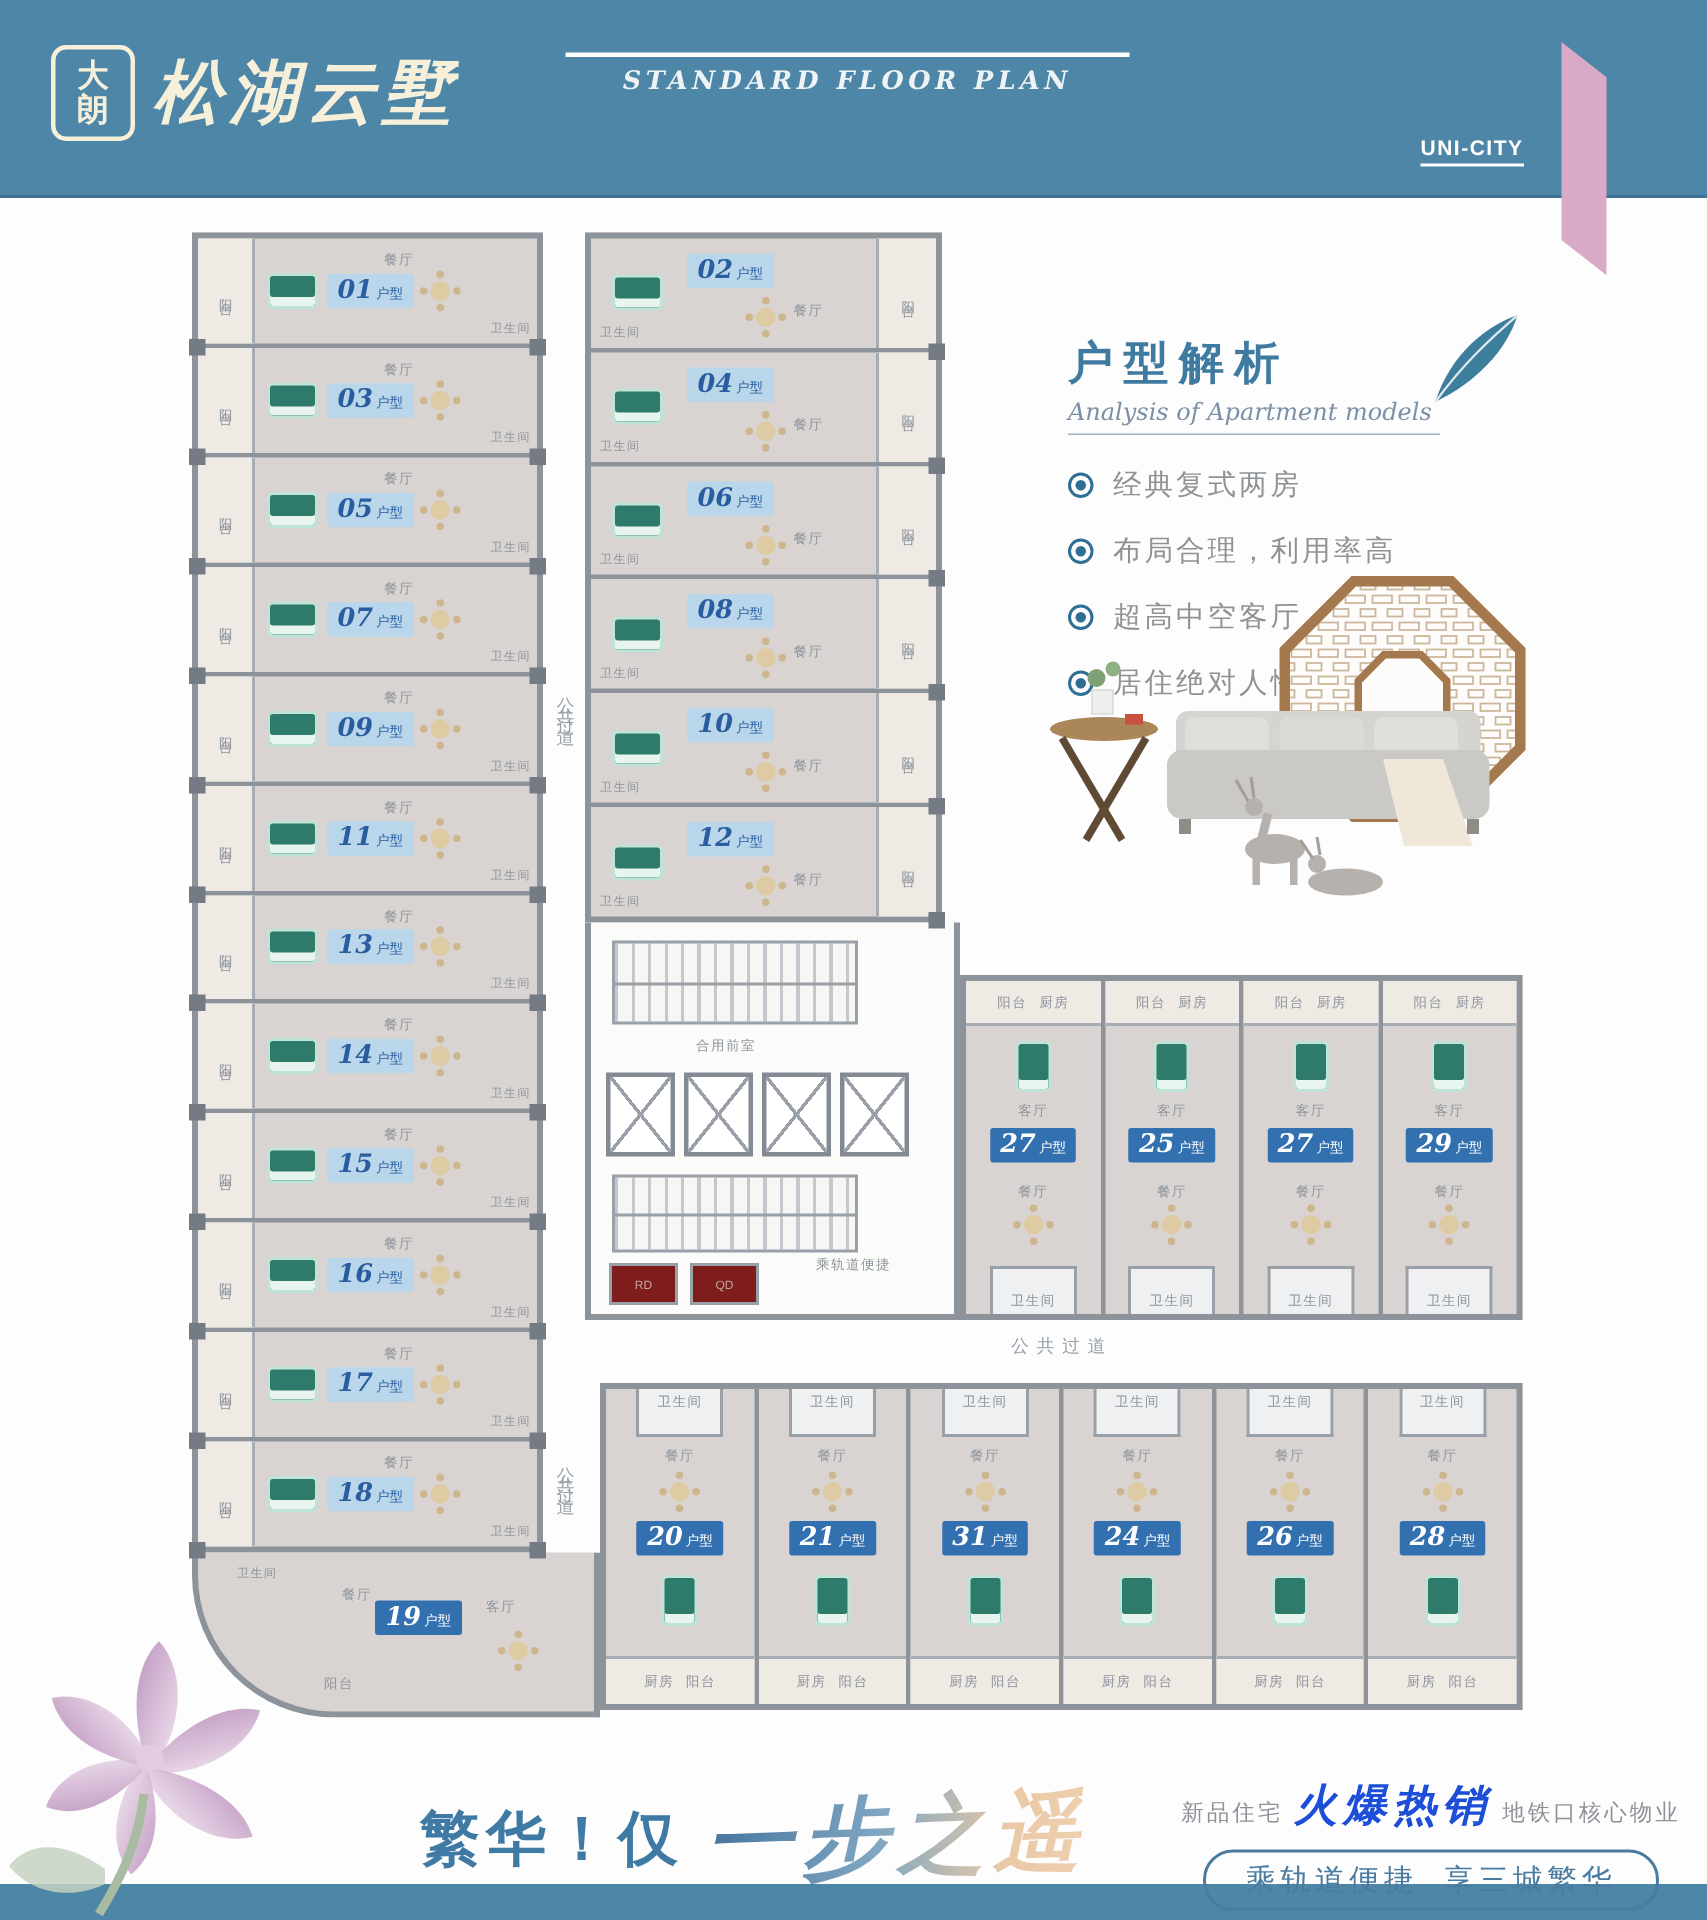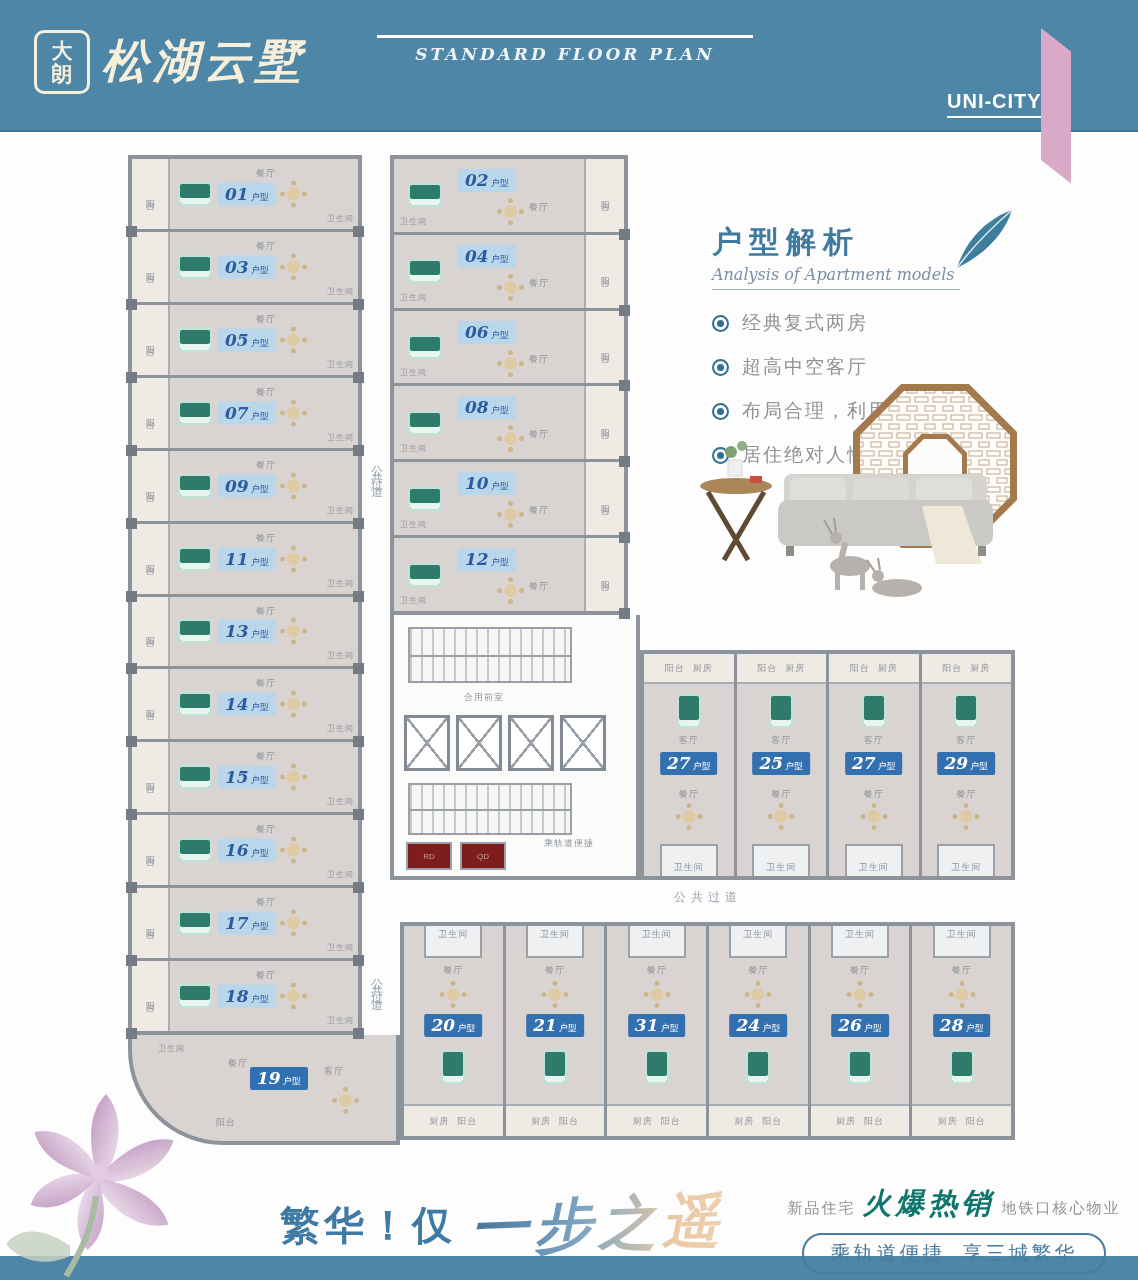--- a/index.html
+++ b/index.html
@@ -11,21 +11,21 @@
           border-bottom:2px solid #3e7294;z-index:1;}
   .logo{position:absolute;left:34px;top:30px;display:flex;align-items:center;gap:12px;color:#f6f0da;}
   .seal{width:50px;height:58px;border:3px solid #f6f0da;border-radius:10px;display:flex;flex-direction:column;
         align-items:center;justify-content:center;font-size:21px;font-weight:bold;line-height:1.1;}
   .brand{font-family:"DejaVu Serif",serif;font-size:46px;font-weight:bold;font-style:italic;letter-spacing:5px;}
   .title-wrap{position:absolute;left:375px;top:26px;width:380px;text-align:center;color:#ffffff;}
   .title{font-size:50px;font-weight:bold;letter-spacing:13px;text-indent:13px;}
   .title-underline{height:3px;background:#ffffff;margin:9px 2px 6px;}
   .subtitle{font-family:"DejaVu Serif",serif;font-style:italic;font-weight:bold;font-size:17px;
             letter-spacing:3px;color:#eef3f6;}
-  .unicity{position:absolute;left:947px;top:90px;color:#ffffff;font-size:20px;font-weight:bold;
+  .unicity{position:absolute;left:947px;top:90px;color:#ffffff;font-size:14px;font-weight:bold;
            letter-spacing:1px;border-bottom:2px solid #ffffff;padding-bottom:3px;z-index:3;}
   .ribbon{position:absolute;left:1041px;top:28px;width:30px;height:132px;background:#d9aac8;
           transform:skewY(38deg);transform-origin:top left;z-index:2;}
 
   
   .wing{position:absolute;background:#d9d4d1;box-sizing:border-box;border:4px solid #8d939b;}
   .rlbl{font-size:9px;color:#8e959e;letter-spacing:1px;}
   .v{writing-mode:vertical-rl;}
   .badge{display:inline-flex;align-items:baseline;gap:2px;padding:1px 7px 2px;border-radius:2px;white-space:nowrap;}
   .badge .no{font-family:"DejaVu Serif",serif;font-style:italic;font-weight:bold;font-size:17px;}
@@ -138,21 +138,21 @@
 
   
   .slogan{position:absolute;left:280px;top:1186px;display:flex;align-items:center;gap:14px;z-index:3;}
   .s-bold{font-size:40px;font-weight:bold;color:#3f7aa5;letter-spacing:4px;}
   .s-script{font-family:"DejaVu Serif",serif;font-style:italic;font-weight:bold;font-size:58px;letter-spacing:6px;
             background:linear-gradient(100deg,#41719b 0%,#7fa6c2 45%,#e9c9a6 78%,#efd0b0 100%);
             -webkit-background-clip:text;background-clip:text;color:transparent;transform:rotate(-2deg);}
   .promo{position:absolute;left:786px;top:1184px;width:336px;text-align:center;z-index:3;}
   .promo-line1{display:flex;align-items:baseline;justify-content:center;gap:7px;}
   .pp{font-size:15px;color:#8e9298;letter-spacing:2px;}
-  .ps{font-family:"DejaVu Serif",serif;font-style:italic;font-weight:bold;font-size:29px;color:#0f766e;letter-spacing:4px;text-align:right;}
+  .ps{font-family:"DejaVu Serif",serif;font-style:italic;font-weight:bold;font-size:29px;color:#1d4ed8;letter-spacing:4px;text-align:right;}
   .pill{margin-top:9px;display:inline-block;border:2px solid #4a7ba0;border-radius:20px;padding:5px 26px;
         font-size:20px;color:#4a7ba0;letter-spacing:3px;white-space:pre;}
   .footbar{position:absolute;left:0;top:1256px;width:1138px;height:24px;background:#4d86a7;}
 </style>
 </head>
 <body>
 
 <div class="page">
 
   <div class="header">
@@ -653,26 +653,26 @@
     </div>
     <div class="bullets">
 
         <div class="bullet">
           <span class="bdot"></span>
           <span class="btext">经典复式两房</span>
         </div>
 
         <div class="bullet">
           <span class="bdot"></span>
-          <span class="btext">超高中空客厅</span>
+          <span class="btext">布局合理，利用率高</span>
         </div>
 
         <div class="bullet">
           <span class="bdot"></span>
-          <span class="btext">布局合理，利用率高</span>
+          <span class="btext">超高中空客厅</span>
         </div>
 
         <div class="bullet">
           <span class="bdot"></span>
           <span class="btext">居住绝对人性化</span>
         </div>
       </div>
   </div>
 
   <div class="scene">

